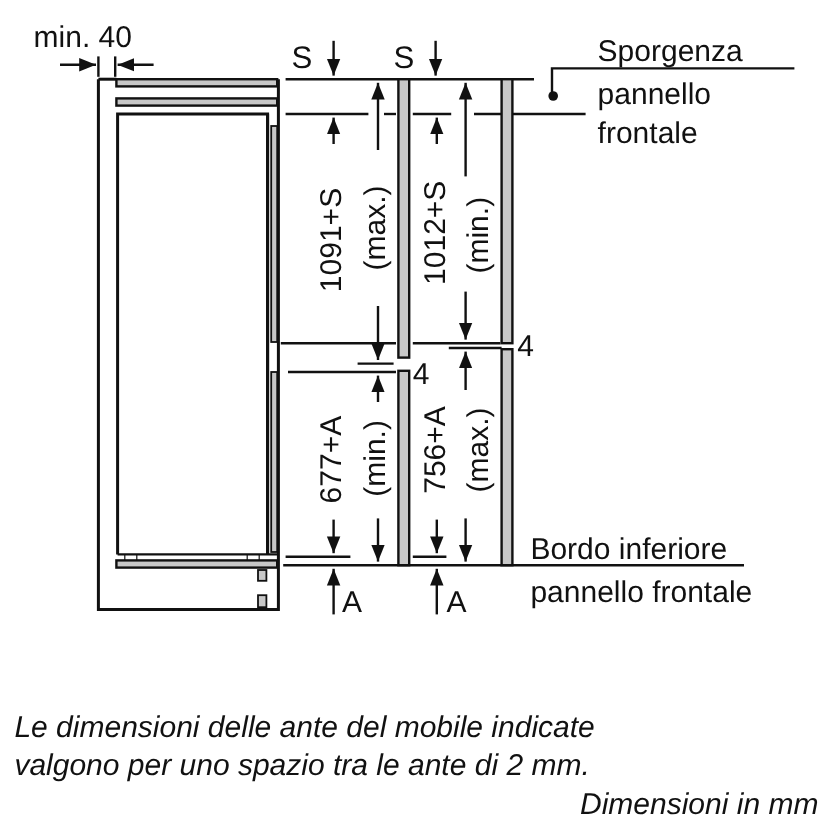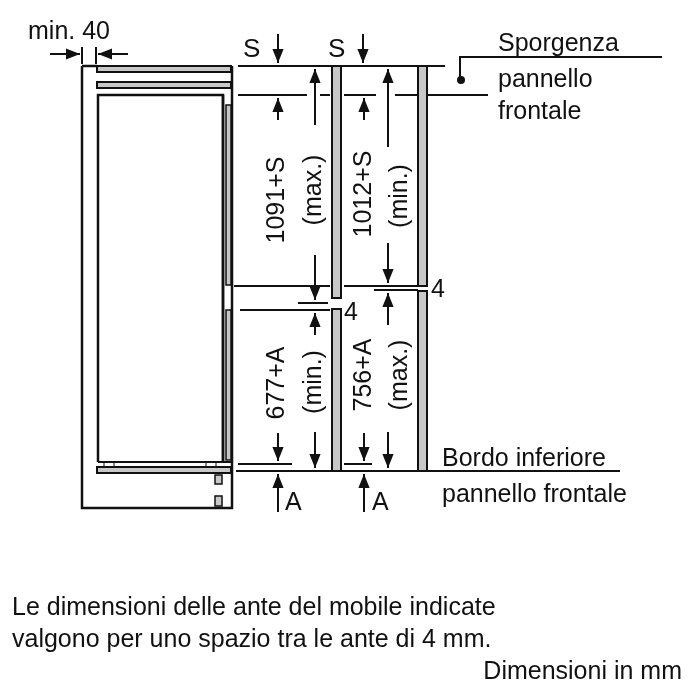--- a/index.html
+++ b/index.html
@@ -1,19 +1,19 @@
 <!DOCTYPE html>
 <html><head>
   <meta charset="utf-8">
   <style>
     html, body { margin: 0; padding: 0; background: #ffffff; }
     body { width: 700px; height: 700px; position: relative; overflow: hidden; font-family: "Liberation Sans", sans-serif; color: #000; }
     svg { position: absolute; left: 0; top: 0; }
     .lbl { font-family: "Liberation Sans", sans-serif; fill: #111; }
-    .note { position: absolute; font-family: "Liberation Sans", sans-serif; font-size: 25px; color: #111; line-height: 31px; white-space: nowrap; }
+    .note { position: absolute; font-family: "Liberation Sans", sans-serif; font-size: 25px; color: #111; line-height: 31px; white-space: nowrap; font-style: italic; }
   </style>
 </head>
 <body>
 
 <svg width="700" height="700" viewBox="0 0 700 700" xmlns="http://www.w3.org/2000/svg">
   <defs>
     <marker id="ah" viewBox="0 0 10 10" refX="10" refY="5" markerWidth="7" markerHeight="7" orient="auto-start-reverse">
       <path d="M0,1 L10,5 L0,9 z" fill="#111"></path>
     </marker>
   </defs>
@@ -122,14 +122,14 @@
   <circle cx="461" cy="80" r="4" fill="#111"></circle>
   <text class="lbl" x="498" y="51" font-size="25">Sporgenza</text>
   <text class="lbl" x="498" y="87" font-size="25">pannello</text>
   <text class="lbl" x="498" y="119" font-size="25">frontale</text>
 
   <text class="lbl" x="442" y="466" font-size="25">Bordo inferiore</text>
   <text class="lbl" x="442" y="502" font-size="25">pannello frontale</text>
 </svg>
 
 <div class="note" style="left:12px; top:591px;">Le dimensioni delle ante del mobile indicate</div>
-<div class="note" style="left:12px; top:623px;">valgono per uno spazio tra le ante di 4 mm.</div>
+<div class="note" style="left:12px; top:623px;">valgono per uno spazio tra le ante di 2 mm.</div>
 <div class="note" style="right:18px; top:655px;">Dimensioni in mm</div>
 
 </body></html>

